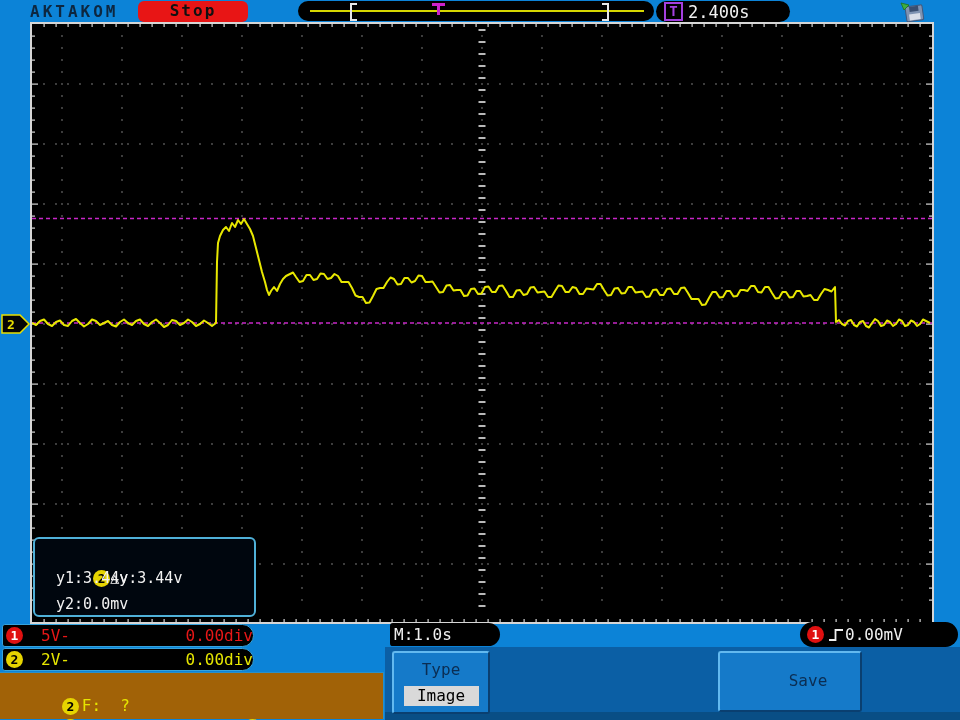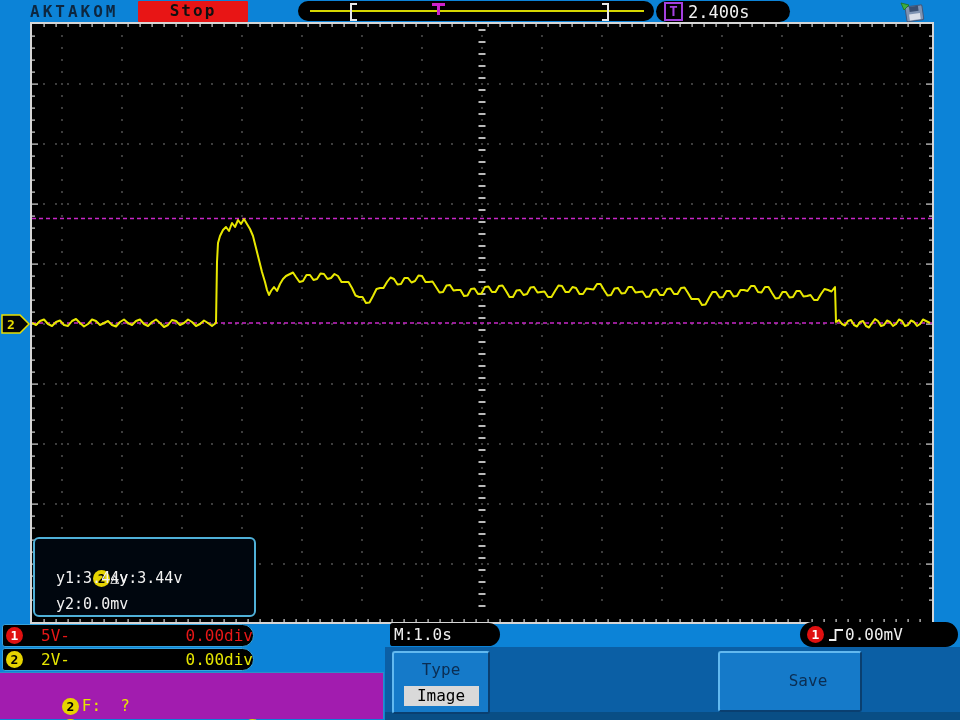--- a/index.html
+++ b/index.html
@@ -2,21 +2,21 @@
 <html><head>
 <meta charset="utf-8">
 <style>
   html,body{margin:0;padding:0;background:#222;}
   #scope{position:relative;width:960px;height:720px;background:#0c83d7;overflow:hidden;
          font-family:"DejaVu Sans Mono","Liberation Mono",monospace;-webkit-font-smoothing:none;}
   .abs{position:absolute;}
   
   .brand{left:30px;top:2px;font-size:16px;font-weight:bold;letter-spacing:3px;color:#0d2740;}
   .pill{background:#000;border-radius:11px;color:#f0f0f0;font-size:16px;}
-  .stop-pill{left:138px;top:1px;width:110px;height:21px;background:#e81515;border-radius:1px;
+  .stop-pill{left:138px;top:1px;width:110px;height:21px;background:#e81515;border-radius:6px;
              color:#111;font-size:16px;font-weight:bold;text-align:center;line-height:20px;letter-spacing:2px;}
   .recbar{left:298px;top:1px;width:356px;height:20px;background:#000;border-radius:10px;}
   .recline{position:absolute;left:12px;right:10px;top:9px;height:2px;background:#d8d800;}
   .brk{position:absolute;top:2px;width:5px;height:14px;}
   .brk.l{border-left:2px solid #e8e8e8;border-top:2px solid #e8e8e8;border-bottom:2px solid #e8e8e8;}
   .brk.r{border-right:2px solid #e8e8e8;border-top:2px solid #e8e8e8;border-bottom:2px solid #e8e8e8;}
   .tmark{position:absolute;left:134px;top:2px;width:13px;height:14px;}
   .tmark .bar{position:absolute;left:0;top:0;width:13px;height:3px;background:#cc22cc;}
   .tmark .stem{position:absolute;left:5px;top:3px;width:3px;height:9px;background:#cc22cc;}
   .trigtime-pill{left:656px;top:1px;width:134px;height:21px;display:flex;align-items:center;}
@@ -45,21 +45,21 @@
   .offs{margin-left:auto;}
   .samplebox{left:256px;top:624px;width:128px;height:44px;background:#000;border:1px solid #35a3dd;
              border-radius:8px;color:#f0f0f0;font-size:16px;text-align:center;line-height:22px;}
   .mpill{left:390px;top:623px;width:106px;height:23px;border-radius:3px 12px 12px 3px;
          line-height:23px;padding-left:4px;font-size:16px;}
   .trigpill{left:800px;top:622px;width:158px;height:25px;border-radius:13px;
             display:flex;align-items:center;font-size:16px;}
   .trigpill .badge{margin-left:7px;}
   .trigpill svg{margin-left:3px;}
   
-  .measbar{left:0;top:672px;width:383px;height:46px;background:#a21caf;
+  .measbar{left:0;top:672px;width:383px;height:46px;background:#a16207;
            border-top:1px solid #2a90c8;border-right:1px solid #2a90c8;color:#e6e600;font-size:16px;}
   .mitem{position:absolute;white-space:pre;height:20px;line-height:20px;}
   .mitem .badge{margin-right:3px;}
   
   .menu{left:385px;top:647px;width:575px;height:73px;background:#0b5fa5;}
   .menu-strip{left:385px;top:712px;width:575px;height:8px;background:#094e85;}
   .softbtn{background:#157ac9;border-top:2px solid #63b9ef;border-left:2px solid #63b9ef;
            border-bottom:2px solid #0a3f70;border-right:2px solid #0a3f70;border-radius:3px;
            color:#0b2d52;font-size:16px;text-align:center;cursor:pointer;}
   .typebtn{left:392px;top:651px;width:94px;height:59px;text-align:center;}

